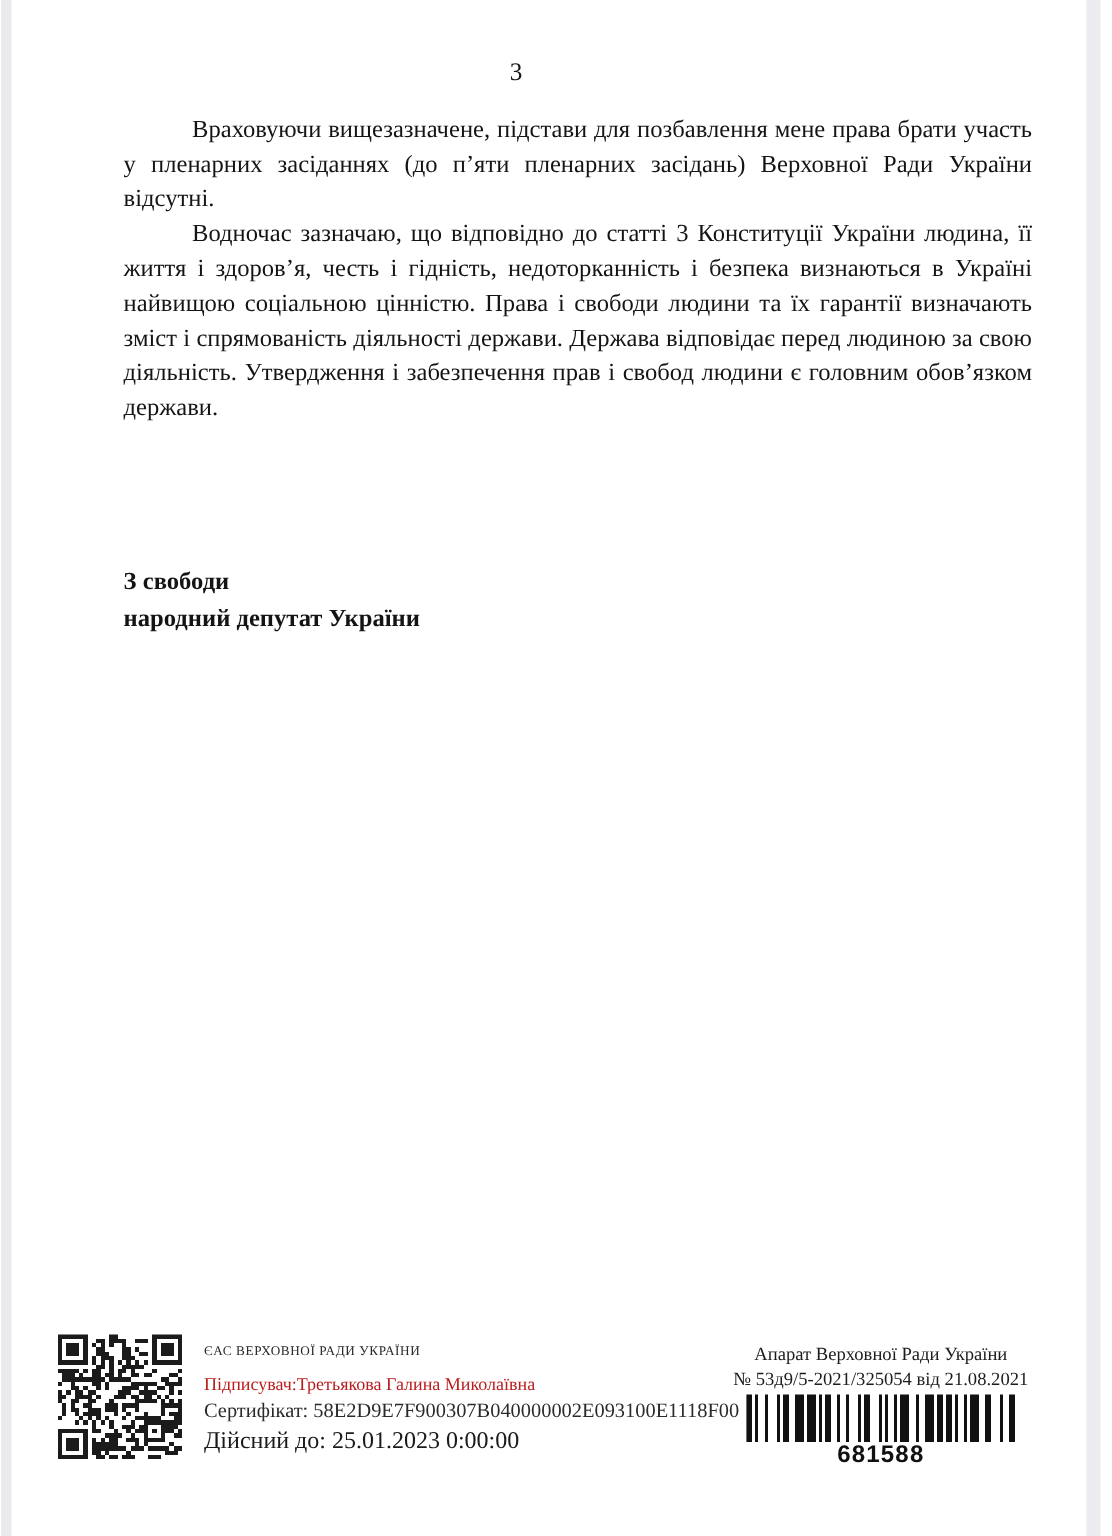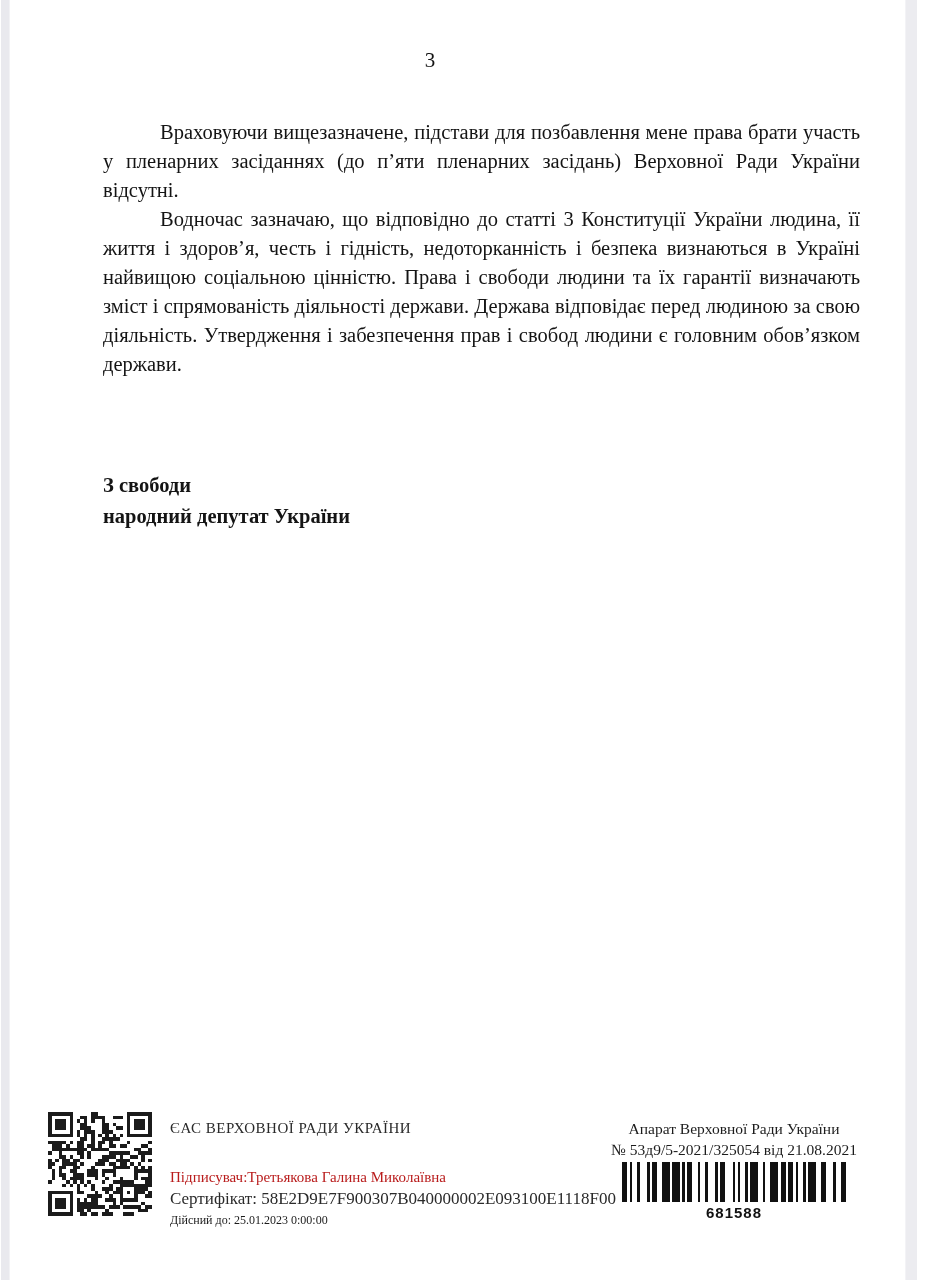--- a/index.html
+++ b/index.html
@@ -19,54 +19,53 @@
 
   .page-number {
     position: absolute; top: 48px; left: 0; right: 67px;
     text-align: center; font-size: 21px;
   }
 
   .content {
     position: absolute; top: 94px; left: 103px; width: 757px;
     font-size: 20.5px; line-height: 29px;
     text-align: justify;
-    margin-top: 24px;
   }
   .content p { margin: 0; text-indent: 57px; }
 
   .signature {
     position: absolute; top: 470px; left: 103px; width: 757px;
     font-size: 20.5px; line-height: 31px; font-weight: bold;
   }
   .sig-row { display: flex; justify-content: space-between; }
 
   .stamp {
     position: absolute; left: 48px; top: 1112px;
     display: flex; align-items: flex-start;
   }
   .qr { width: 104px; height: 104px; display: block; }
   .qr rect { fill: #1b1b1b; }
   .stamp-text { margin-left: 18px; padding-top: 8px; }
   .stamp-system {
-    font-size: 15px; letter-spacing: 0.5px; color: #2a2a2a;
-    margin-bottom: 32px;
+    font-size: 11px; letter-spacing: 0.5px; color: #2a2a2a;
+    margin-bottom: 14px;
   }
   .stamp-signer { font-size: 15px; color: #b91c1c; margin-bottom: 3px; }
   .stamp-cert   { font-size: 17px; color: #2a2a2a; margin-bottom: 4px; }
-  .stamp-valid  { font-size: 12px; color: #1a1a1a; }
+  .stamp-valid  { font-size: 20px; color: #1a1a1a; }
 
   .registration {
     position: absolute; left: 584px; top: 1118px; width: 300px;
     text-align: center; font-size: 15.5px; line-height: 21px; color: #1c1c1c;
   }
   .barcode { width: 224px; height: 40px; display: block; margin: 2px auto 0 auto; }
   .barcode rect { fill: #111; }
   .barcode-num {
     font-family: "Liberation Sans", "DejaVu Sans", sans-serif;
-    font-size: 15px; font-weight: bold; letter-spacing: 1px;
+    font-size: 20px; font-weight: bold; letter-spacing: 1px;
     margin-top: 0px; color: #111;
   }
 </style>
 </head>
 <body>
 
 <div class="page">
 
   <div class="edge edge-left"></div>
   <div class="edge edge-right"></div>

